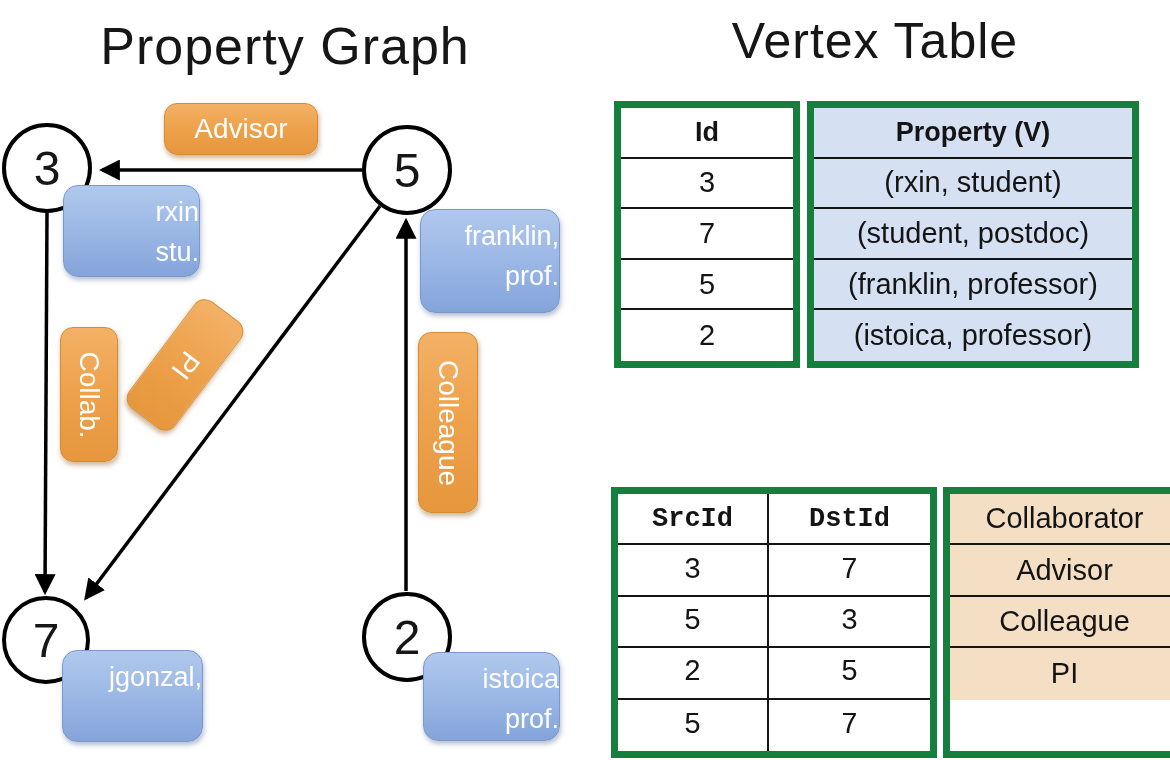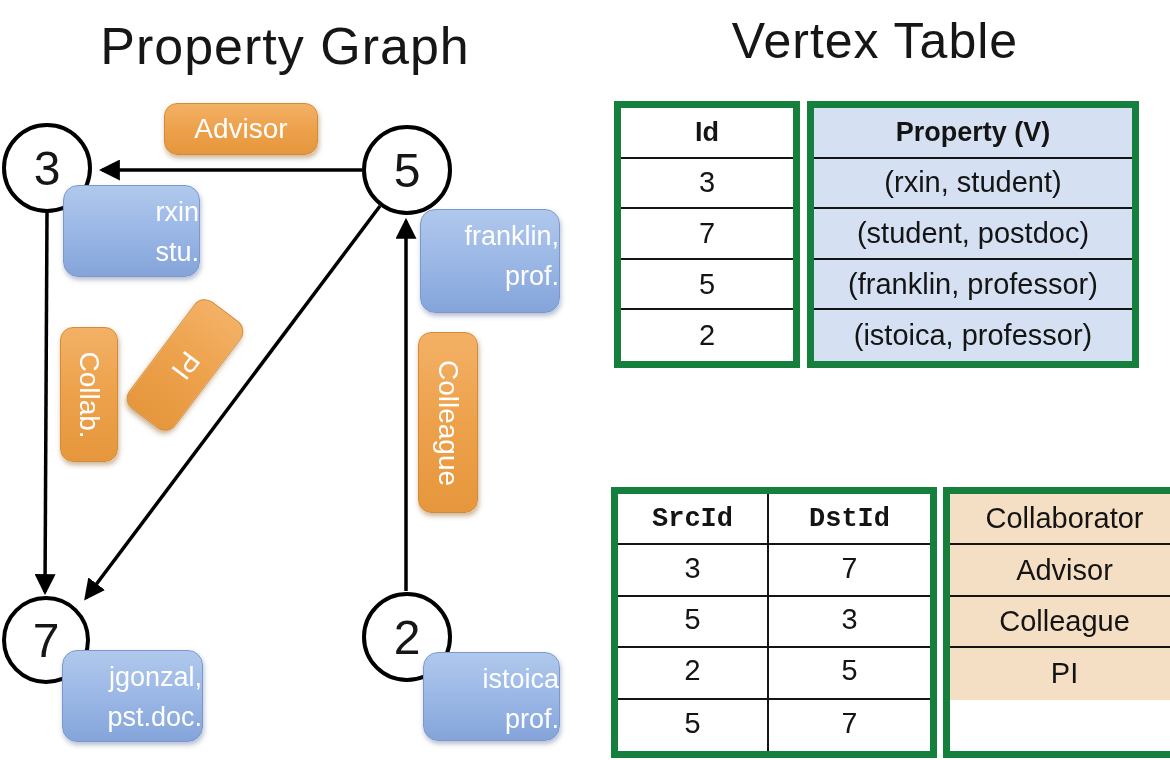--- a/index.html
+++ b/index.html
@@ -95,21 +95,20 @@
   <div class="vbox" style="left:63px; top:185px; width:137px; height:92px;">
     <div>rxin</div>
     <div>stu.</div>
   </div>
   <div class="vbox" style="left:420px; top:184px; width:140px; height:104px;margin-top:25px;">
     <div>franklin,</div>
     <div>prof.</div>
   </div>
   <div class="vbox" style="left:62px; top:650px; width:141px; height:92px;">
     <div>jgonzal,</div>
-    <div>pst.doc.</div>
   </div>
   <div class="vbox" style="left:423px; top:652px; width:137px; height:89px;">
     <div>istoica</div>
     <div>prof.</div>
   </div>
 
   <div class="ebox" style="left:164px; top:103px; width:154px; height:52px;">
     <span>Advisor</span>
   </div>
   <div class="ebox" style="left:60px; top:327px; width:58px; height:135px;">

